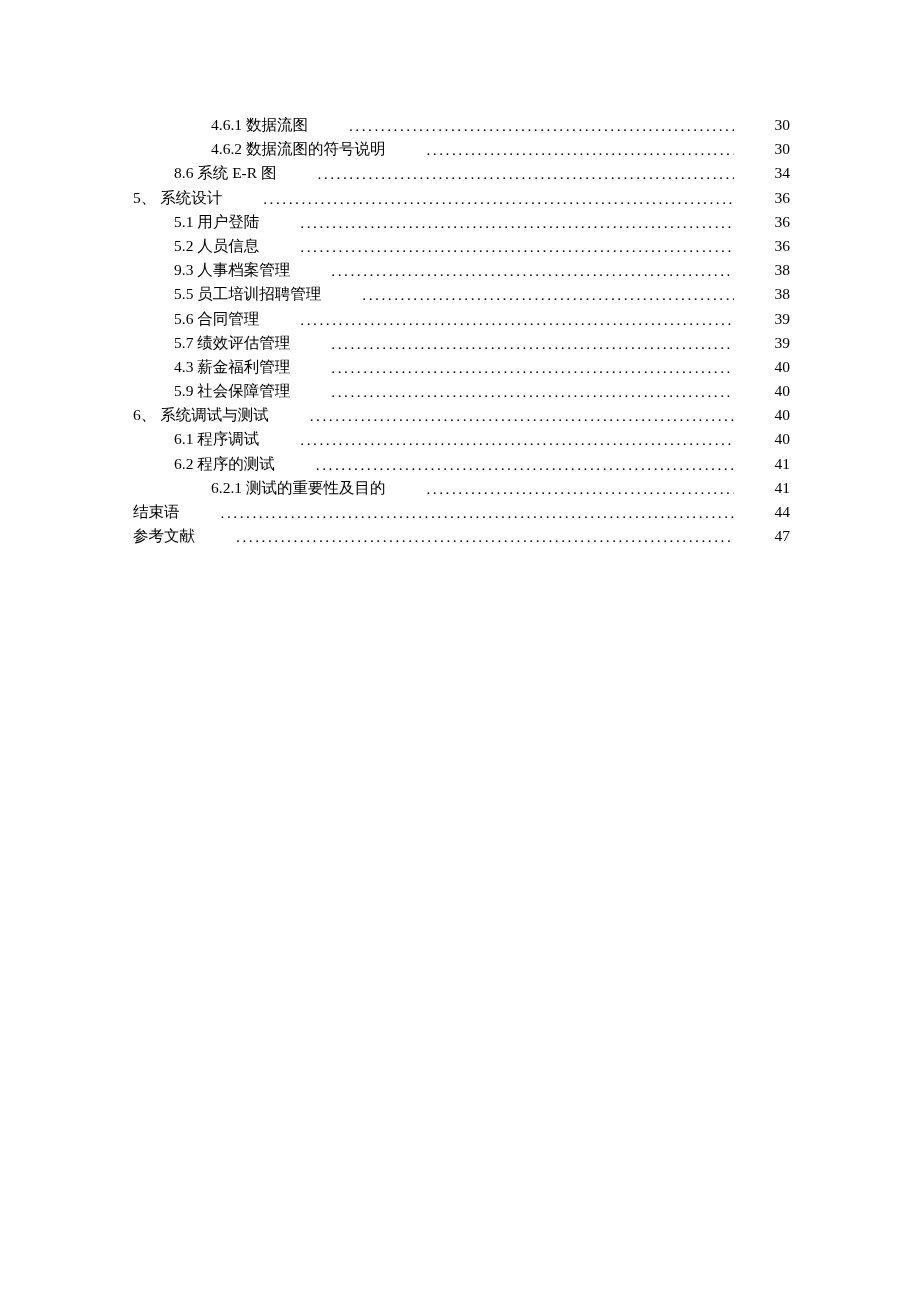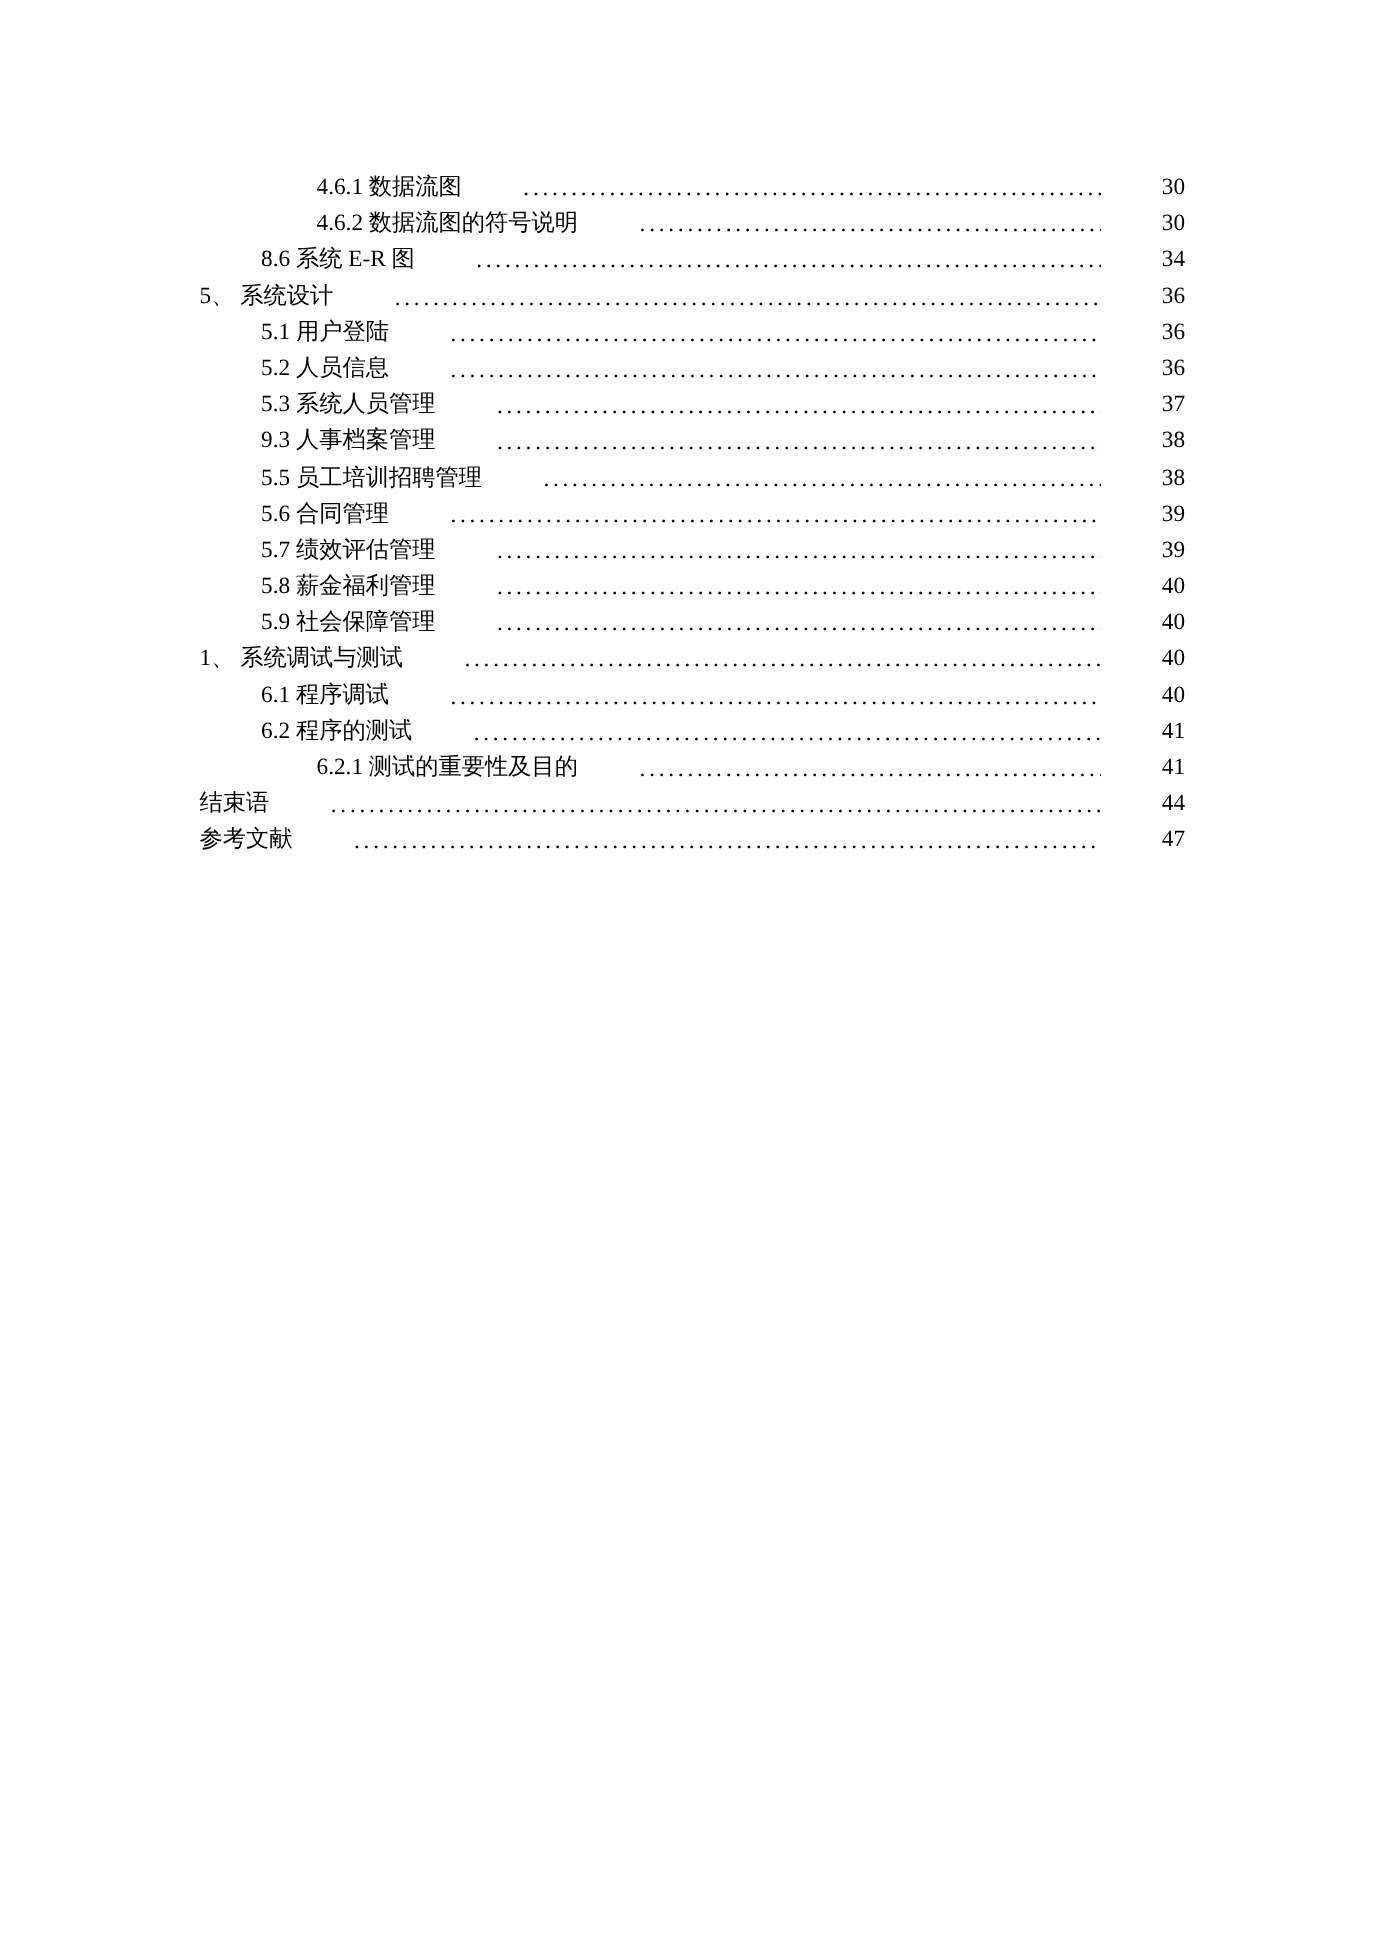--- a/index.html
+++ b/index.html
@@ -68,56 +68,51 @@
       <span class="toc-label">5.1  用户登陆</span>
       <span class="toc-dots"></span>
       <span class="toc-page">36</span>
     </div>
     <div class="toc-line ind1">
       <span class="toc-label">5.2  人员信息</span>
       <span class="toc-dots"></span>
       <span class="toc-page">36</span>
     </div>
     <div class="toc-line ind1">
-      <span class="toc-label">5.3  系统人员管理</span>
-      <span class="toc-dots"></span>
-      <span class="toc-page">37</span>
-    </div>
-    <div class="toc-line ind1">
       <span class="toc-label">9.3  人事档案管理</span>
       <span class="toc-dots"></span>
       <span class="toc-page">38</span>
     </div>
     <div class="toc-line ind1">
       <span class="toc-label">5.5    员工培训招聘管理</span>
       <span class="toc-dots"></span>
       <span class="toc-page">38</span>
     </div>
     <div class="toc-line ind1">
       <span class="toc-label">5.6  合同管理</span>
       <span class="toc-dots"></span>
       <span class="toc-page">39</span>
     </div>
     <div class="toc-line ind1">
       <span class="toc-label">5.7  绩效评估管理</span>
       <span class="toc-dots"></span>
       <span class="toc-page">39</span>
     </div>
     <div class="toc-line ind1">
-      <span class="toc-label">5.8  薪金福利管理</span>
+      <span class="toc-label">4.3  薪金福利管理</span>
       <span class="toc-dots"></span>
       <span class="toc-page">40</span>
     </div>
     <div class="toc-line ind1">
       <span class="toc-label">5.9  社会保障管理</span>
       <span class="toc-dots"></span>
       <span class="toc-page">40</span>
     </div>
     <div class="toc-line ind0">
-      <span class="toc-label">1、 系统调试与测试</span>
+      <span class="toc-label">6、 系统调试与测试</span>
       <span class="toc-dots"></span>
       <span class="toc-page">40</span>
     </div>
     <div class="toc-line ind1">
       <span class="toc-label">6.1  程序调试</span>
       <span class="toc-dots"></span>
       <span class="toc-page">40</span>
     </div>
     <div class="toc-line ind1">
       <span class="toc-label">6.2  程序的测试</span>

